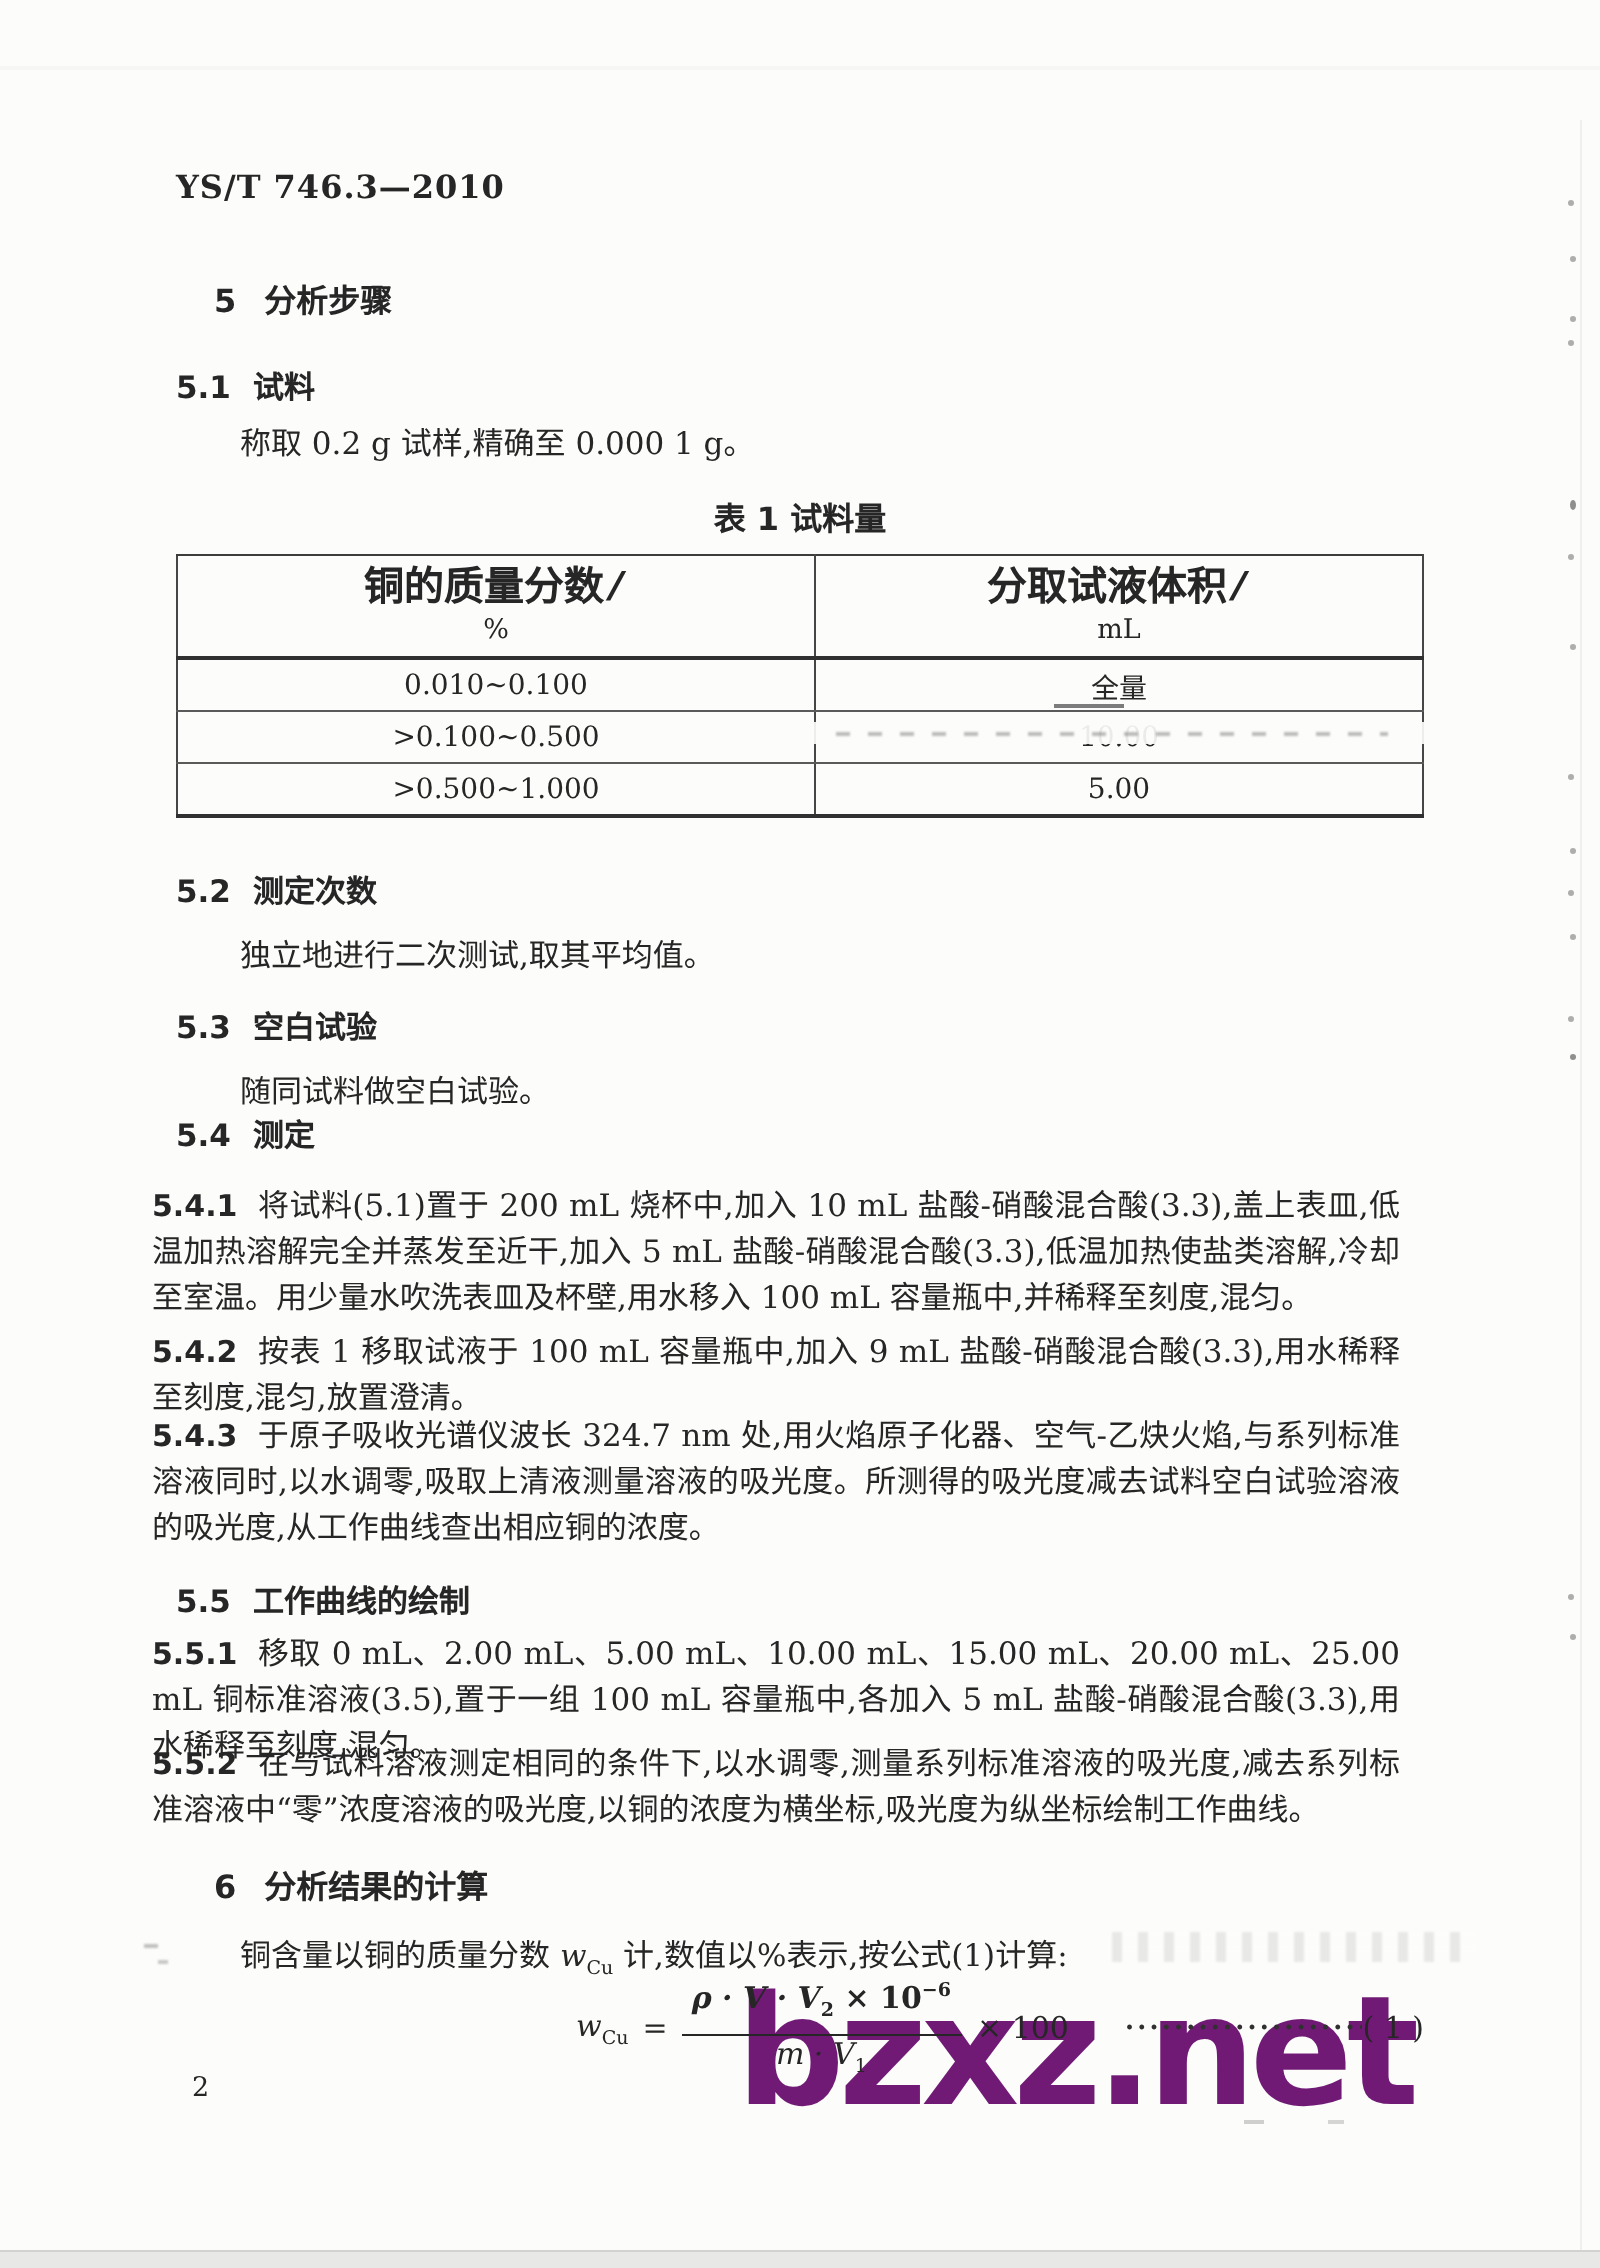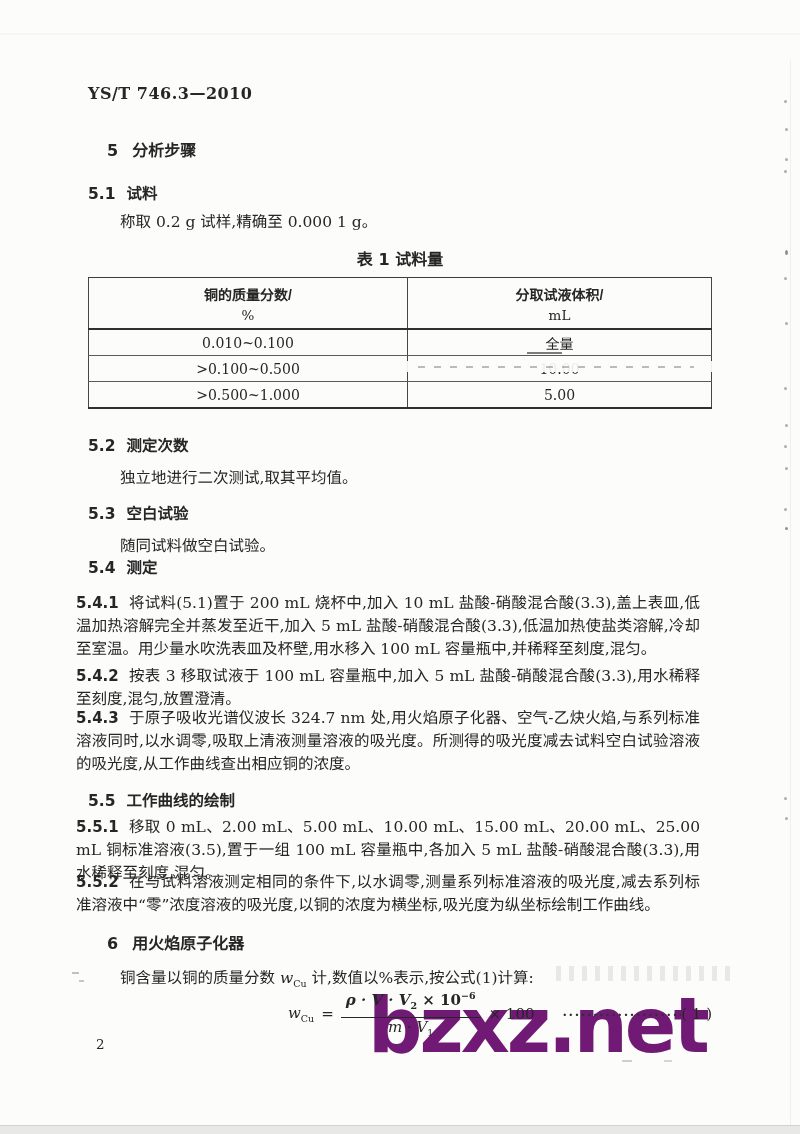--- a/index.html
+++ b/index.html
@@ -49,22 +49,22 @@
   }
   table.t1 td{
     text-align:center;vertical-align:middle;
     border-left:1.2px solid #464646;border-right:1.2px solid #464646;
     font-size:14px;padding:0;
   }
   table.t1 .hdr td{
     border-top:1.6px solid #3c3c3c;border-bottom:2.6px solid #303030;
     height:50px;
   }
-  .hdr-l1{display:block;font-family:Liberation Sans, sans-serif;
-    font-weight:bold;font-size:14px;line-height:21px;margin-top:3px;}
+  .hdr-l1{display:block;font-family:Liberation Mono, monospace;
+    font-weight:bold;font-size:20px;line-height:21px;margin-top:3px;}
   .hdr-l2{display:block;font-size:13.5px;line-height:19px;}
   table.t1 .r td{height:25px;border-bottom:1px solid #5a5a5a;}
   table.t1 .r-last td{border-bottom:2.2px solid #303030;}
   
   .formula-row{
     left:88px;top:992px;width:624px;height:44px;display:flex;
     align-items:center;z-index:2;padding-left:200px;box-sizing:border-box;
   }
   .f-eq{display:inline-flex;align-items:center;font-size:15px;white-space:nowrap;}
   .f-eq i{font-style:italic;}
@@ -164,38 +164,38 @@
   </div>
   <div class="abs para" style="top:535px">随同试料做空白试验。</div>
 
   <div class="abs h-sub" style="top:555px">
     <span class="h-num-sub">5.4</span><span>测定</span>
   </div>
   <div class="abs para-clause" style="top:592px">
     <b class="pnum">5.4.1</b><span>将试料(5.1)置于 200 mL 烧杯中,加入 10 mL 盐酸-硝酸混合酸(3.3),盖上表皿,低温加热溶解完全并蒸发至近干,加入 5 mL 盐酸-硝酸混合酸(3.3),低温加热使盐类溶解,冷却至室温。用少量水吹洗表皿及杯壁,用水移入 100 mL 容量瓶中,并稀释至刻度,混匀。</span>
   </div>
   <div class="abs para-clause" style="top:665px">
-    <b class="pnum">5.4.2</b><span>按表 3 移取试液于 100 mL 容量瓶中,加入 5 mL 盐酸-硝酸混合酸(3.3),用水稀释至刻度,混匀,放置澄清。</span>
+    <b class="pnum">5.4.2</b><span>按表 1 移取试液于 100 mL 容量瓶中,加入 9 mL 盐酸-硝酸混合酸(3.3),用水稀释至刻度,混匀,放置澄清。</span>
   </div>
   <div class="abs para-clause" style="top:707px">
     <b class="pnum">5.4.3</b><span>于原子吸收光谱仪波长 324.7 nm 处,用火焰原子化器、空气-乙炔火焰,与系列标准溶液同时,以水调零,吸取上清液测量溶液的吸光度。所测得的吸光度减去试料空白试验溶液的吸光度,从工作曲线查出相应铜的浓度。</span>
   </div>
 
   <div class="abs h-sub" style="top:788px">
     <span class="h-num-sub">5.5</span><span>工作曲线的绘制</span>
   </div>
   <div class="abs para-clause" style="top:816px">
     <b class="pnum">5.5.1</b><span>移取 0 mL、2.00 mL、5.00 mL、10.00 mL、15.00 mL、20.00 mL、25.00 mL 铜标准溶液(3.5),置于一组 100 mL 容量瓶中,各加入 5 mL 盐酸-硝酸混合酸(3.3),用水稀释至刻度,混匀。</span>
   </div>
   <div class="abs para-clause" style="top:871px">
     <b class="pnum">5.5.2</b><span>在与试料溶液测定相同的条件下,以水调零,测量系列标准溶液的吸光度,减去系列标准溶液中“零”浓度溶液的吸光度,以铜的浓度为横坐标,吸光度为纵坐标绘制工作曲线。</span>
   </div>
 
   <div class="abs h-main" style="top:930px">
-    <span class="h-num">6</span><span>用火焰原子化器</span>
+    <span class="h-num">6</span><span>分析结果的计算</span>
   </div>
   <div class="abs para" style="top:967px">
     <span>铜含量以铜的质量分数 </span><i>w</i><sub style="font-size:9.5px">Cu</sub><span> 计,数值以%表示,按公式(1)计算:</span>
   </div>
 
   <div class="abs formula-row">
     <span class="f-eq">
       <span class="f-lhs"><i>w</i><sub>Cu</sub></span>
       <span class="f-equals">=</span>
       <span class="frac">

